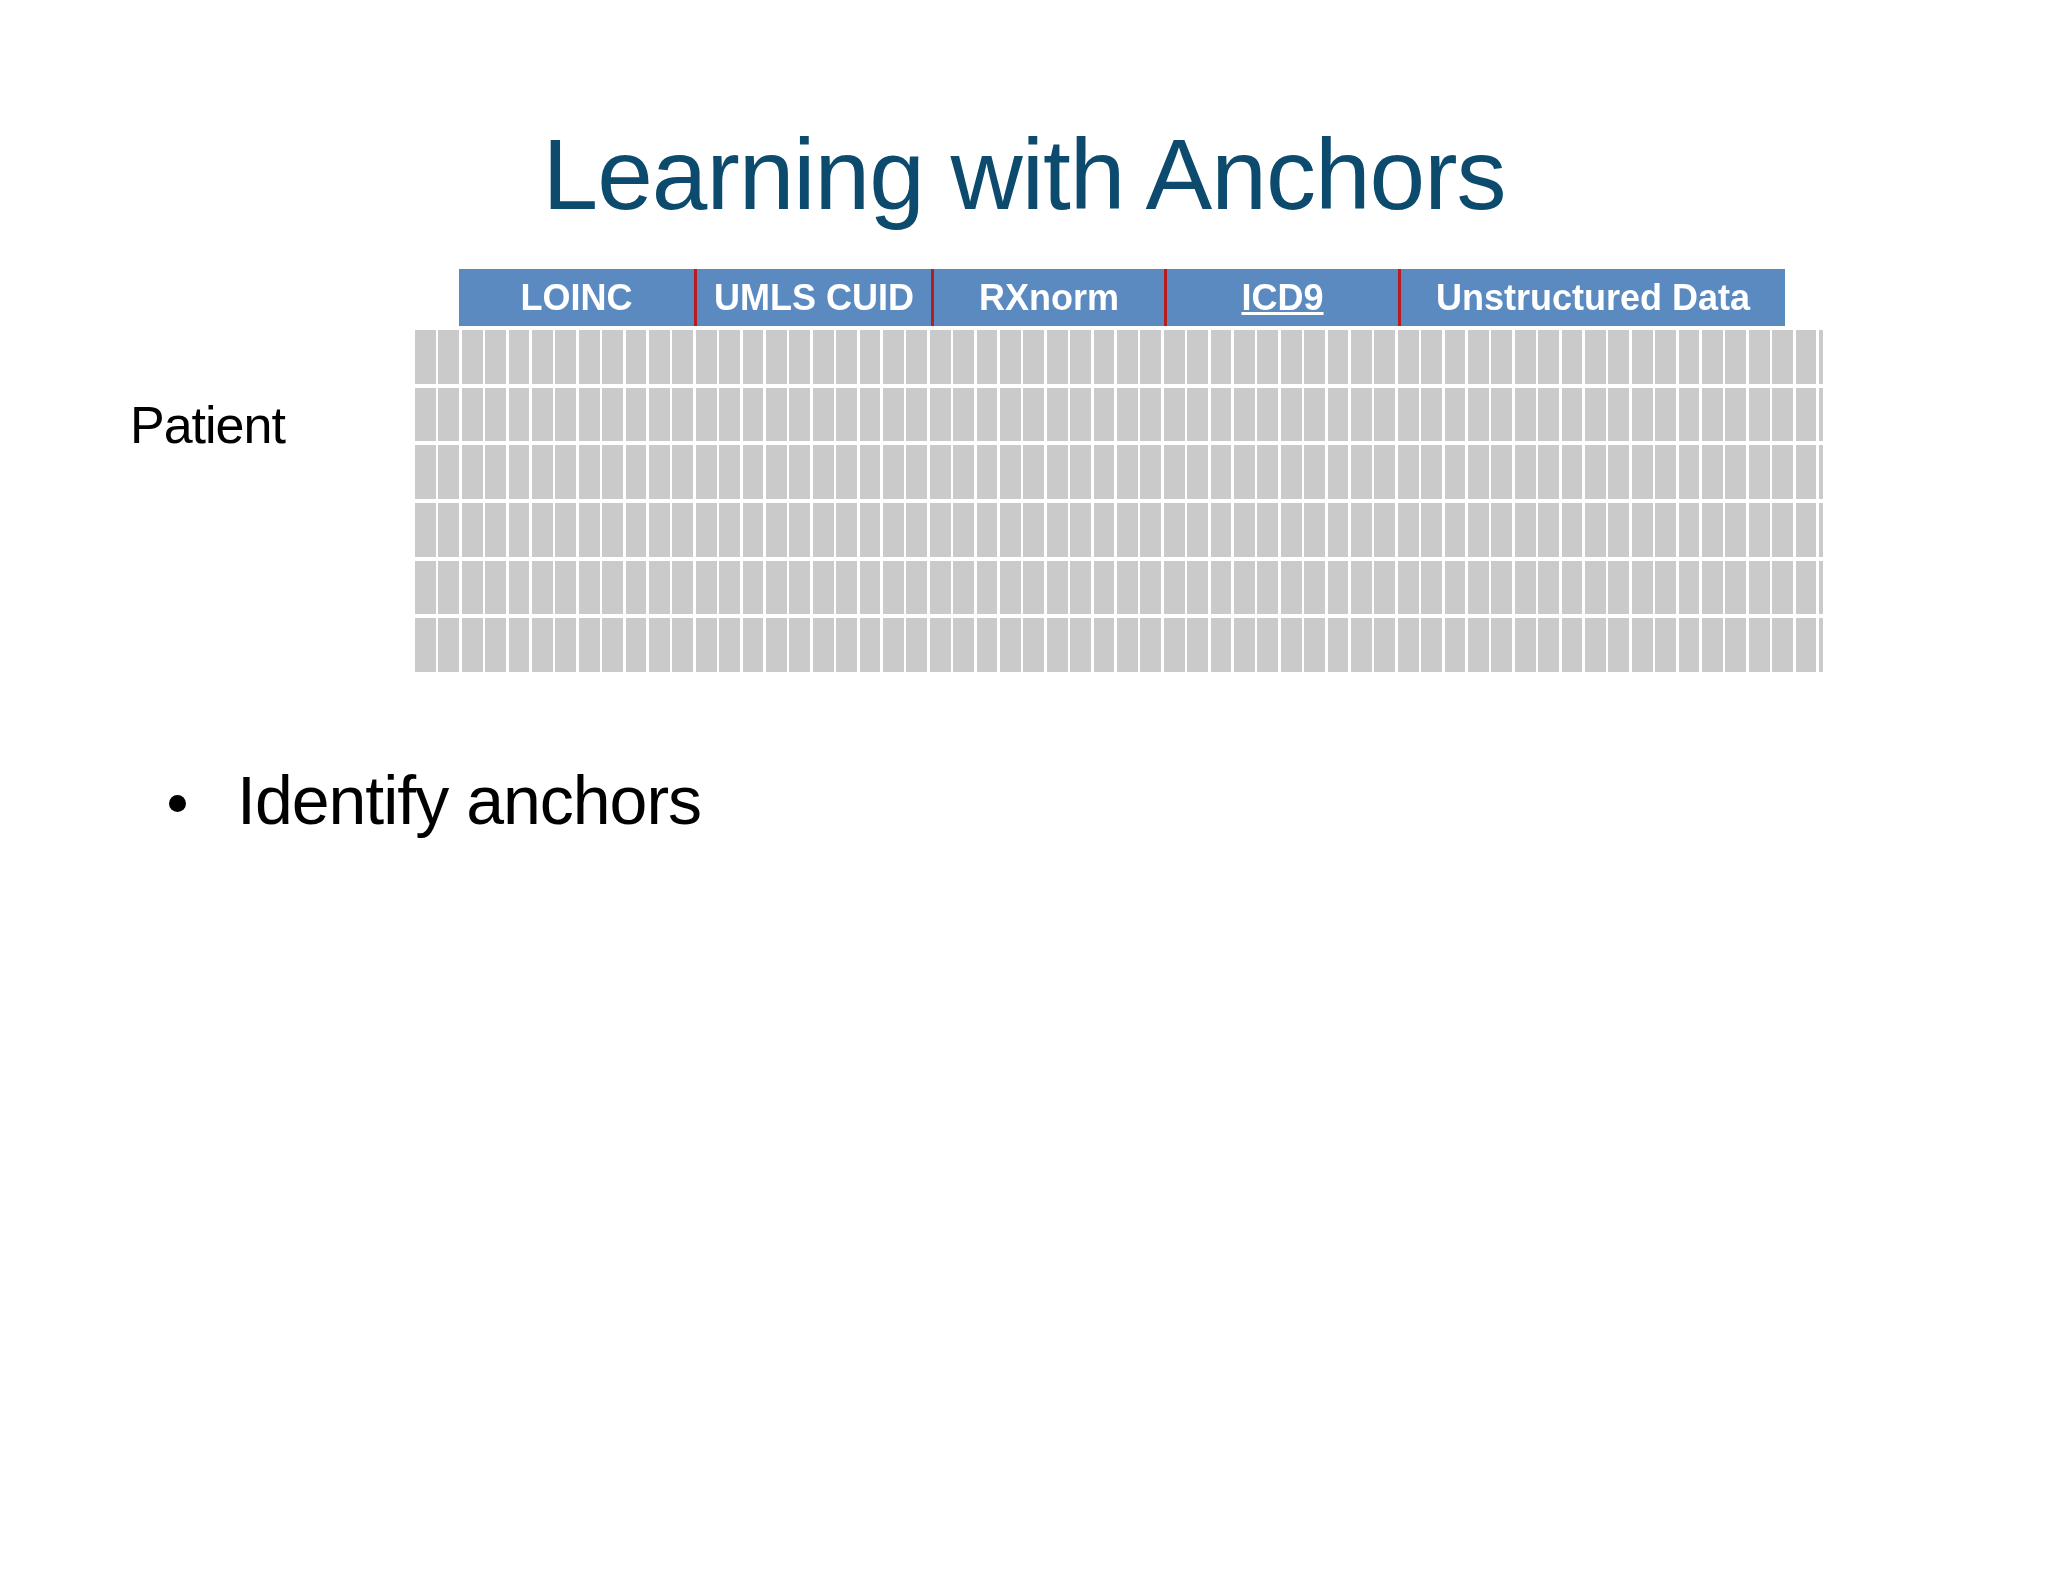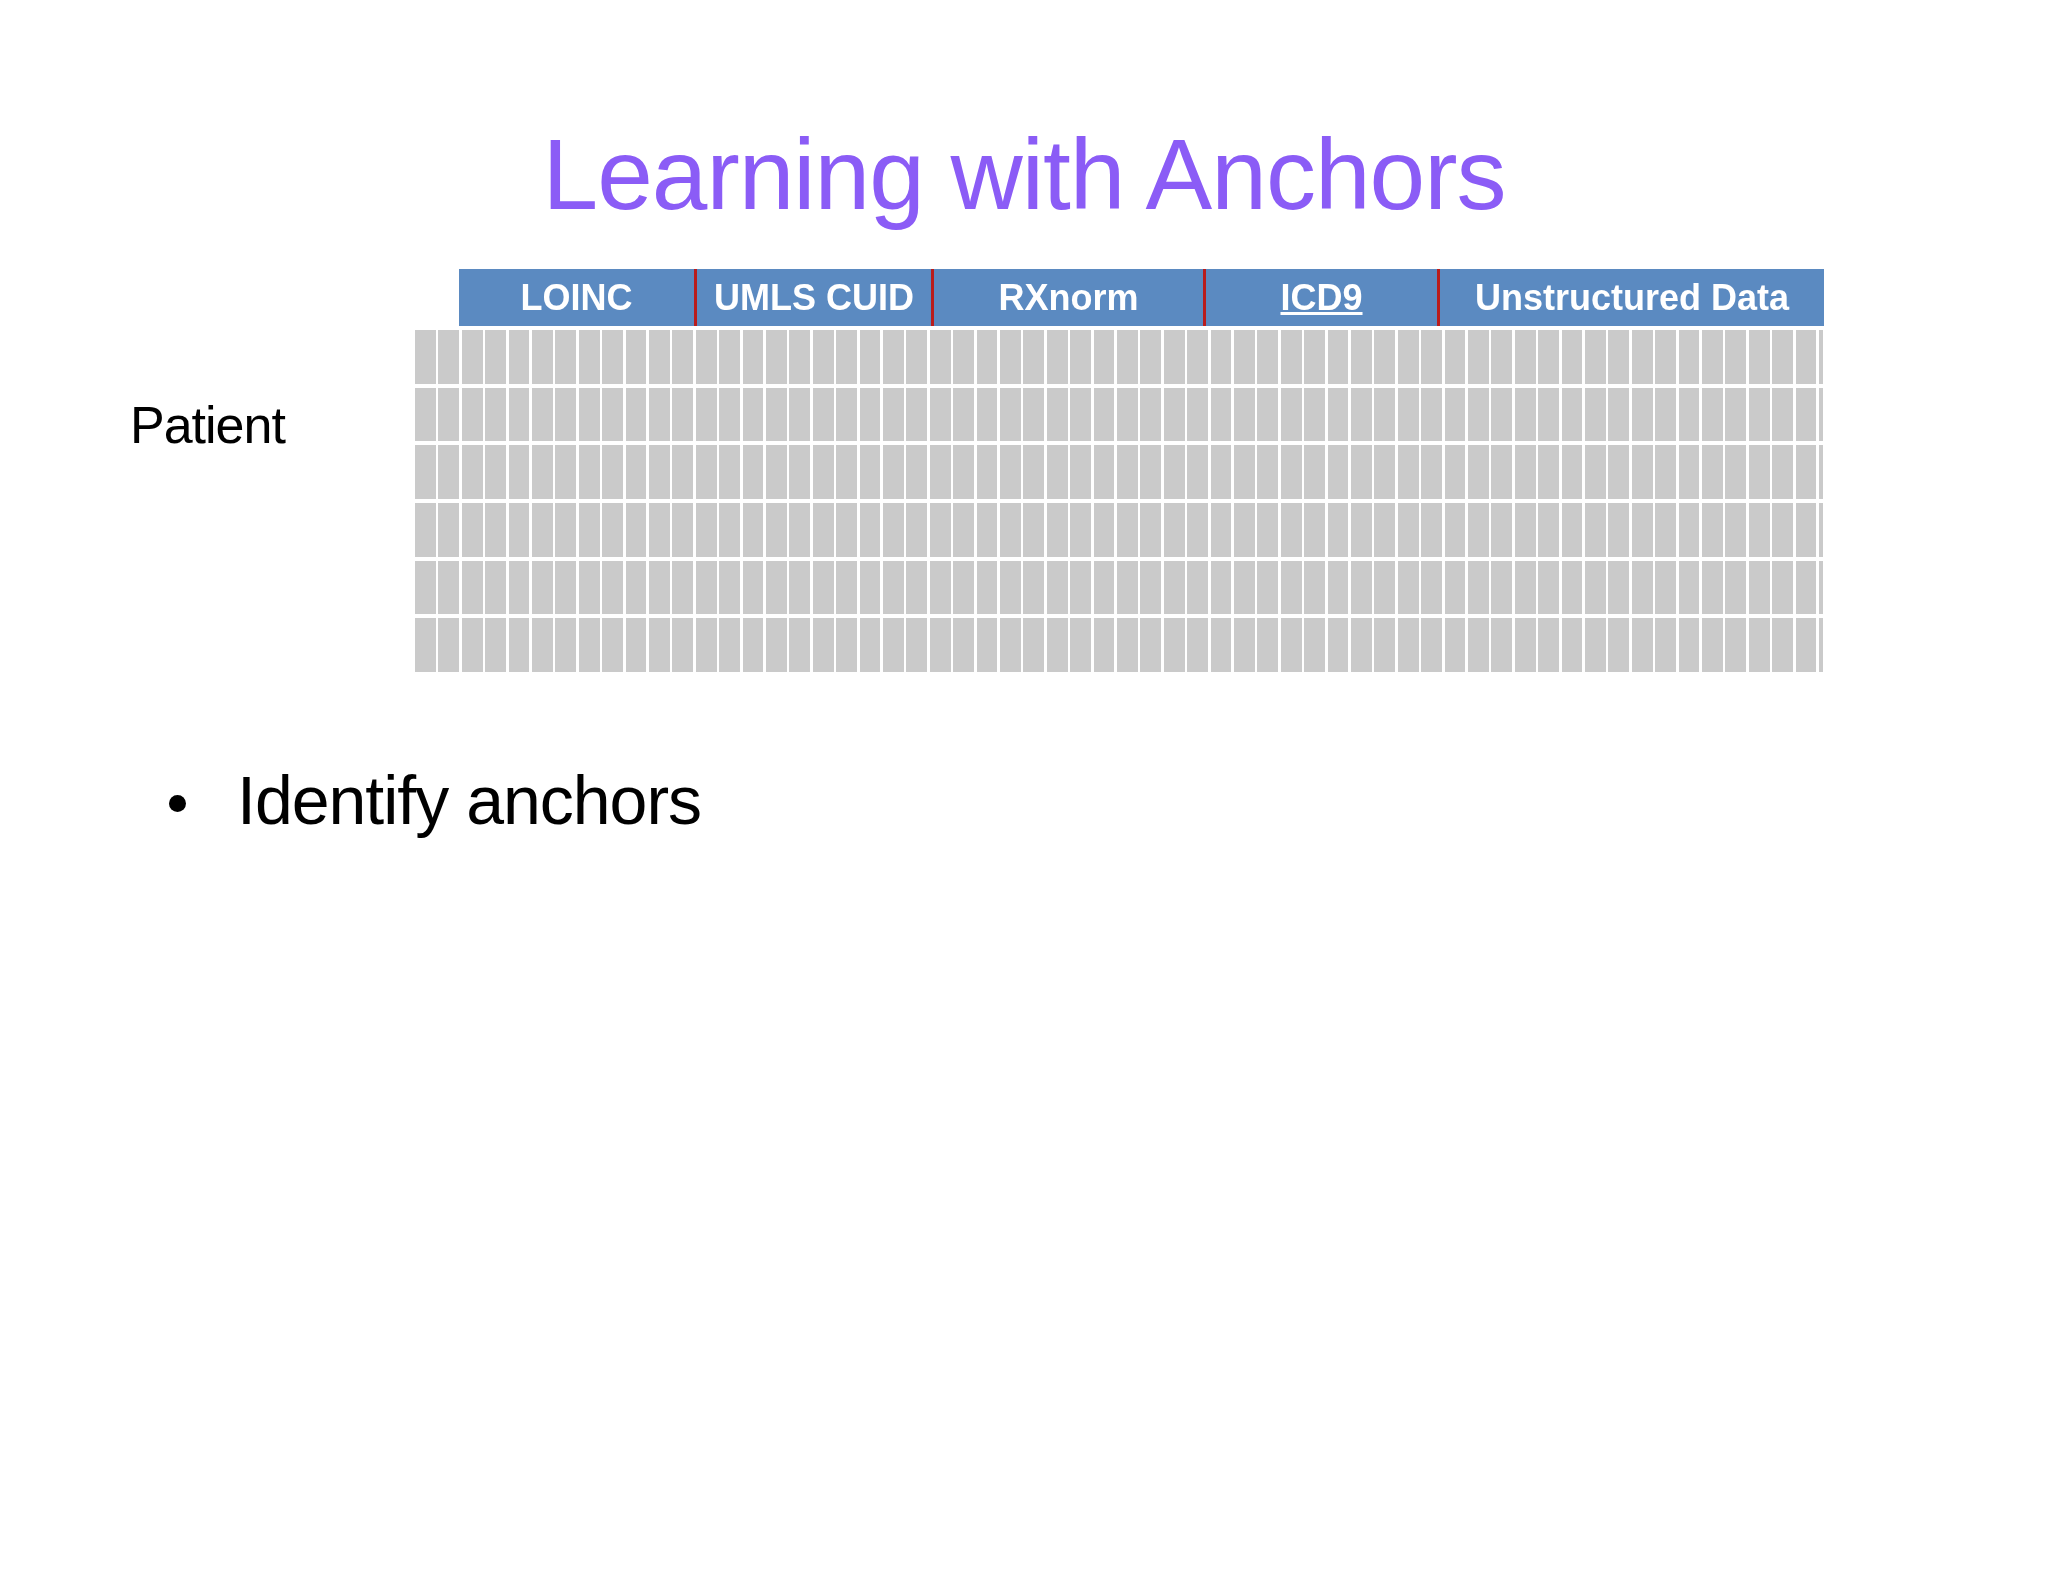--- a/index.html
+++ b/index.html
@@ -2,42 +2,42 @@
 <html><head>
 <meta charset="utf-8">
 <style>
   html,body{margin:0;padding:0;background:#ffffff;}
   body{width:2048px;height:1582px;font-family:"Liberation Sans",sans-serif;}
   .slide{position:relative;width:2048px;height:1582px;background:#ffffff;overflow:hidden;}
 
   .title{
     position:absolute;left:0;top:124px;width:100%;margin:0;
     text-align:center;font-size:100px;font-weight:400;line-height:1;
-    color:#8b5cf6;letter-spacing:-1px;white-space:nowrap;
+    color:#0c4a6e;letter-spacing:-1px;white-space:nowrap;
   }
 
   .side-label{
     position:absolute;left:130px;top:382px;
     font-size:52px;line-height:86px;color:#000;letter-spacing:-1px;
   }
 
   .table-header{
     position:absolute;left:415px;top:269px;width:1408px;height:57px;
     display:flex;
     padding-left:44px;
   }
   .th{
     background:#5b8ac1;color:#ffffff;font-weight:700;font-size:36px;
     line-height:57px;text-align:center;box-sizing:border-box;
     white-space:nowrap;overflow:hidden;
   }
   .th + .th{border-left:3px solid #b91c1c;}
   .th:nth-child(1){width:235px;}
   .th:nth-child(2){width:237px;}
-  .th:nth-child(3){width:272px;}
+  .th:nth-child(3){width:233px;}
   .th:nth-child(4){width:234px;text-decoration:underline;}
   .th:nth-child(5){width:387px;}
 
   .grid{
     position:absolute;left:415px;top:330px;width:1408px;height:346px;
     background-color:#cacaca;
     background-image:
       repeating-linear-gradient(to bottom,
         transparent 0, transparent 53.7px,
         #ffffff 53.7px, #ffffff 57.7px),

